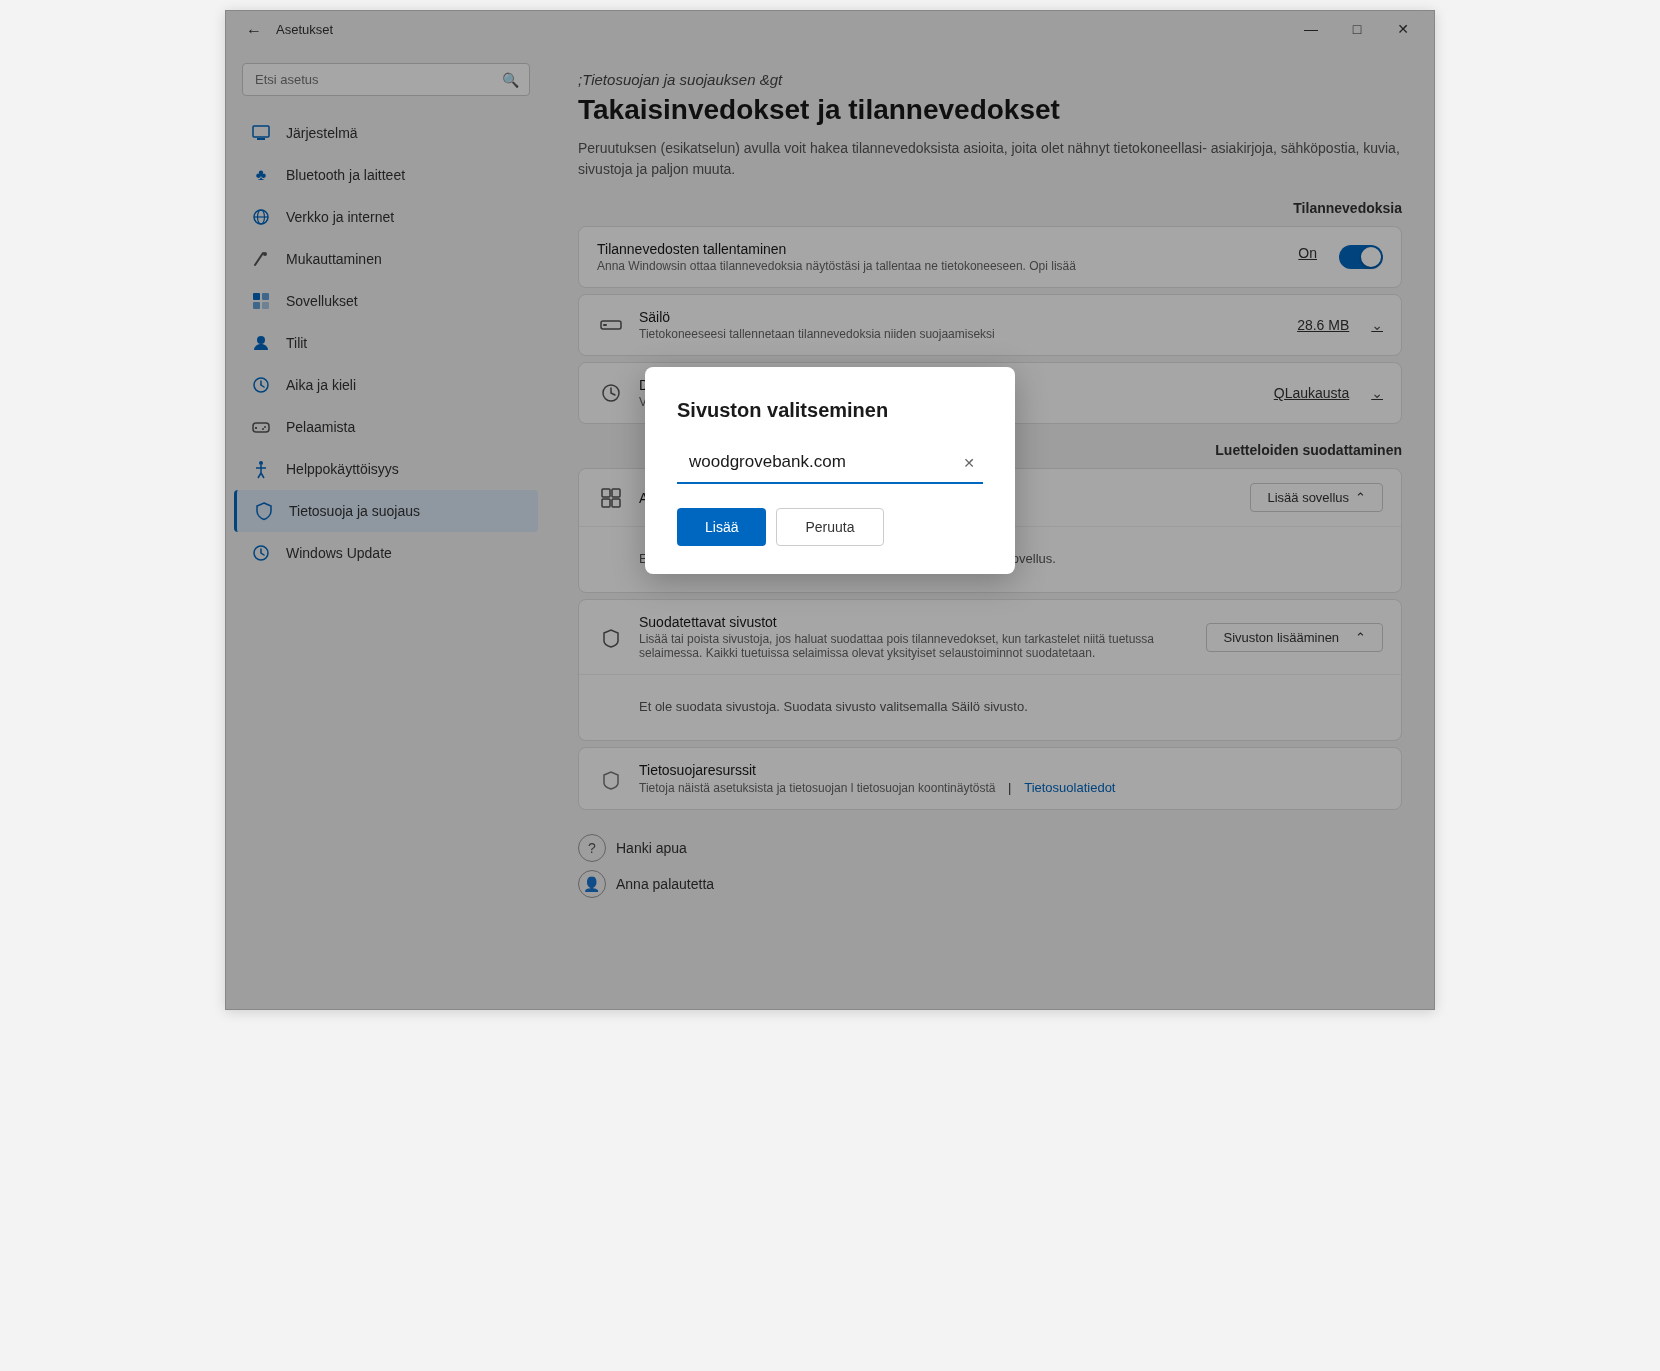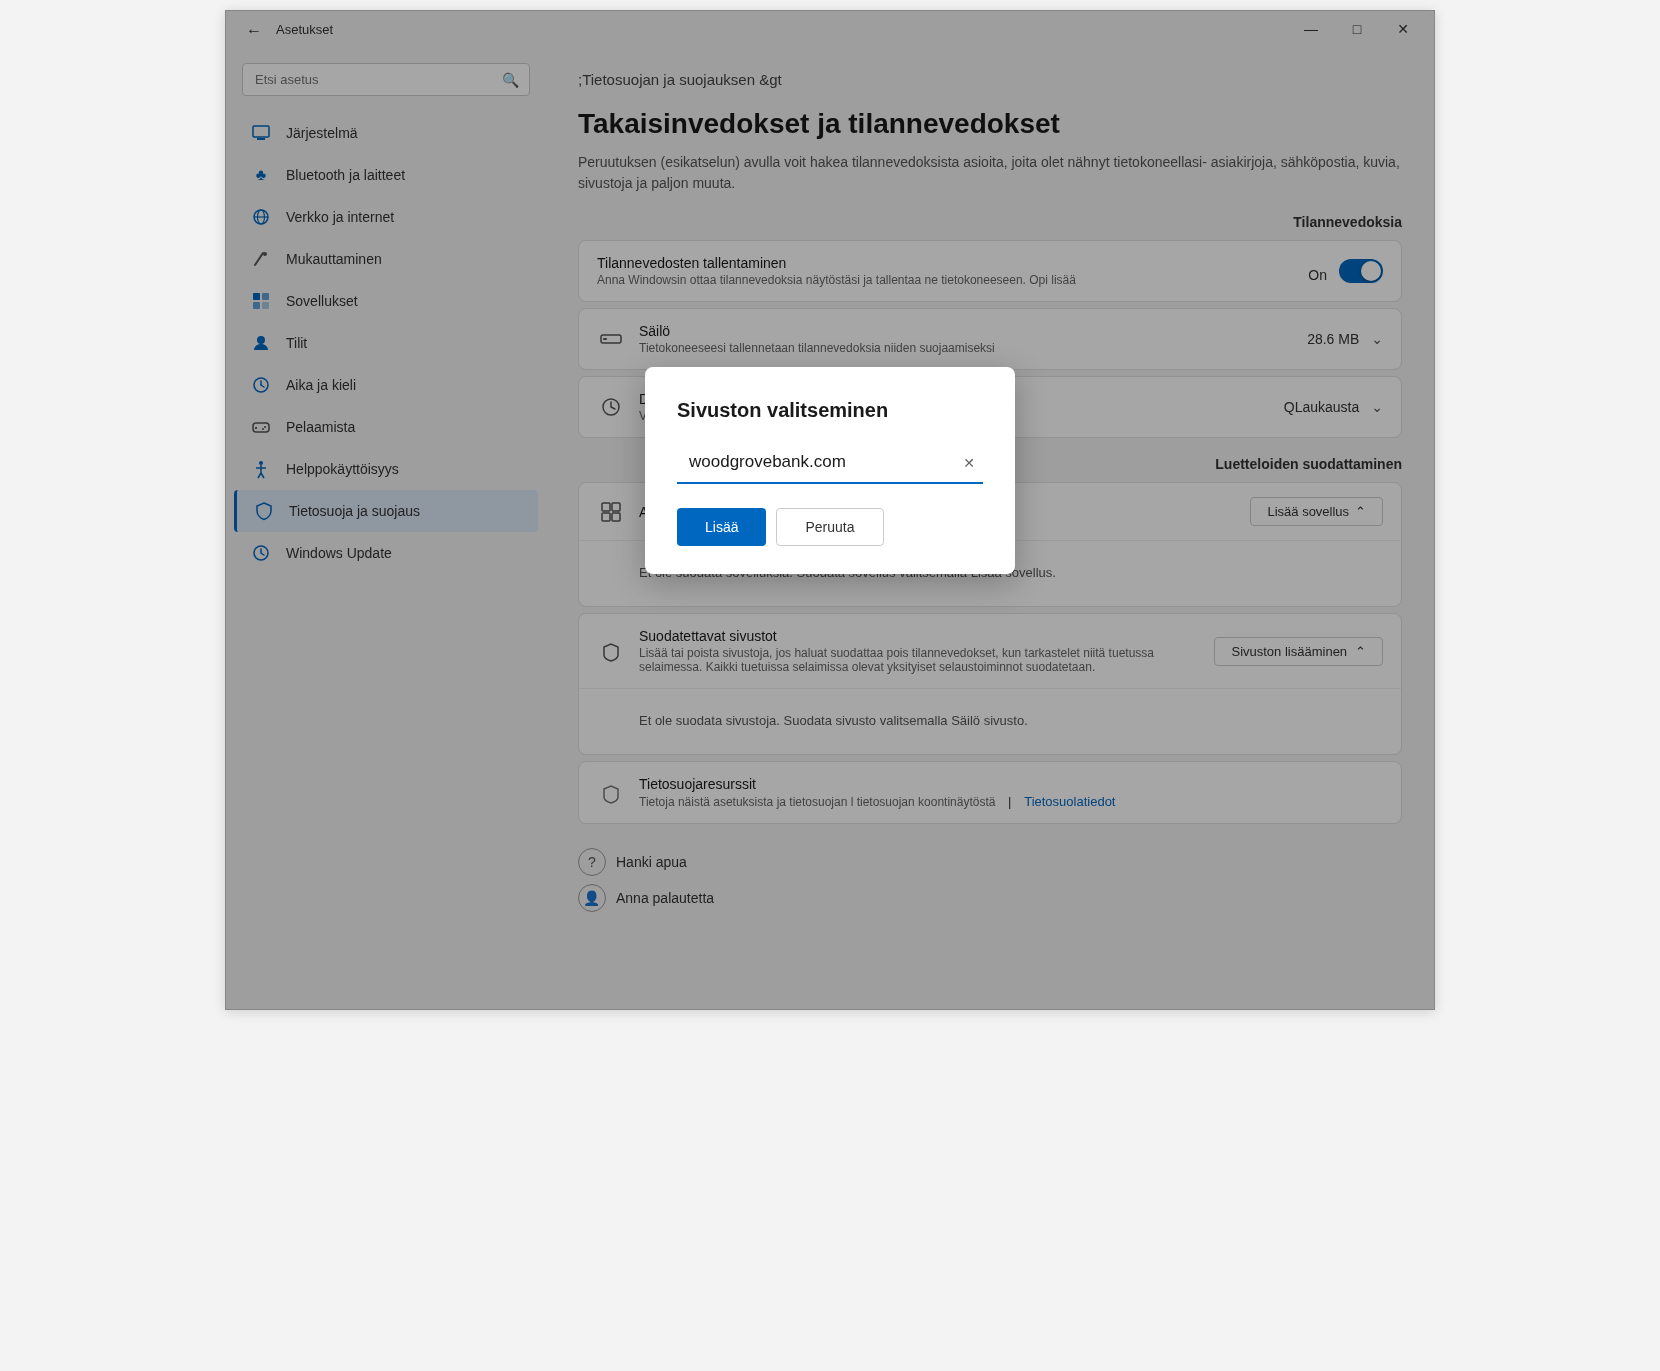--- a/index.html
+++ b/index.html
@@ -119,21 +119,22 @@
       flex: 1;
       overflow-y: auto;
       padding: 24px 32px;
     }
     .page-header {
       margin-bottom: 20px;
     }
     .page-subtitle {
       font-size: 15px;
       color: #444;
-      margin-bottom: 20px;
+      margin-bottom: 6px;
+      font-style: italic;
     }
     .page-title {
       font-size: 28px;
       font-weight: 600;
       color: #1a1a1a;
     }
     .page-description {
       font-size: 14px;
       color: #555;
       margin-top: 12px;
@@ -172,21 +173,21 @@
       color: #1a1a1a;
     }
     .card-desc {
       font-size: 12px;
       color: #666;
       margin-top: 2px;
     }
     .card-value {
       font-size: 14px;
       color: #333;
-      display: flex; align-items: flex-end; gap: 12px;
+      display: flex; align-items: flex-start; gap: 22px; text-decoration: underline;
     }
     
     .toggle {
       width: 44px; height: 24px;
       border-radius: 12px;
       background: #0067c0;
       position: relative;
       cursor: pointer;
     }
     .toggle-knob {
@@ -211,21 +212,21 @@
       display: flex; align-items: center; gap: 6px;
     }
     .btn-add-site {
       padding: 6px 16px;
       background: #fff;
       border: 1px solid #ccc;
       border-radius: 4px;
       font-size: 13px;
       cursor: pointer;
       color: #333;
-      display: flex; align-items: center; gap: 8px;
+      display: flex; align-items: center; gap: 16px;
     }
     .card-row-expanded {
       padding: 12px 18px 14px 60px;
       border-top: 1px solid #f0f0f0;
       font-size: 13px;
       color: #555;
     }
     .empty-text {
       font-size: 13px;
       color: #555;

